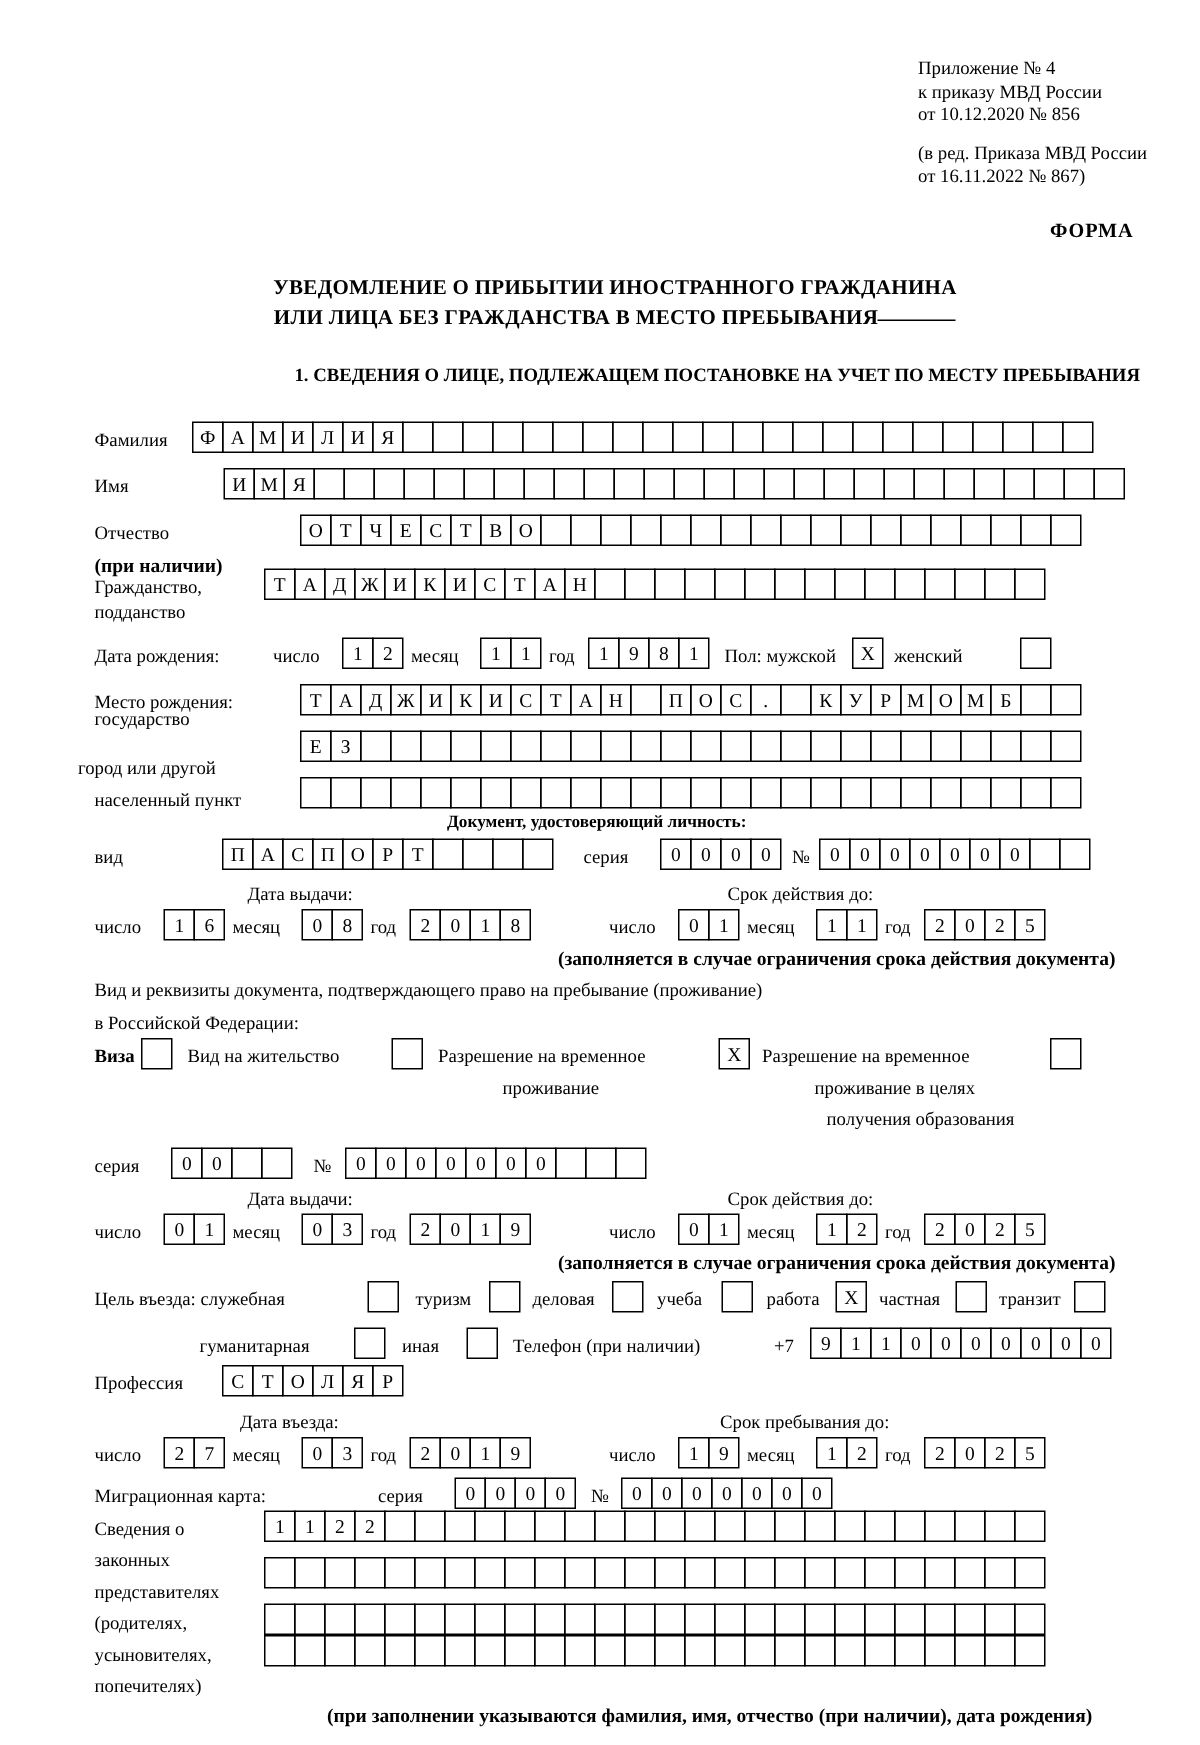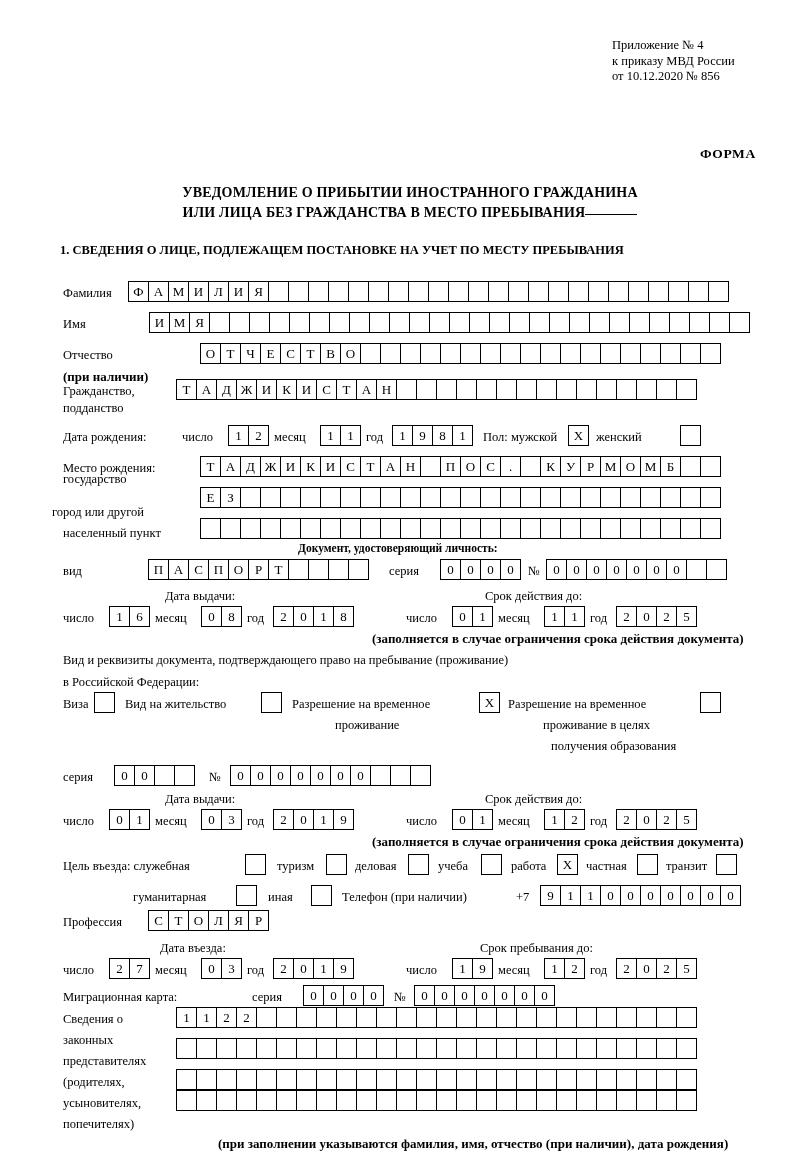--- a/index.html
+++ b/index.html
@@ -58,21 +58,21 @@
     width: 52px;
     border-bottom: 1px solid #000;
     vertical-align: 2px;
   }
 
   .section-title {
     position: absolute;
     left: 60px;
     top: 243px;
     width: 700px;
-    text-align: left;
+    text-align: right;
     font-size: 12.5px;
     font-weight: bold;
   }
 
   
   .lbl {
     position: absolute;
     font-size: 12.5px;
     white-space: nowrap;
   }
@@ -107,20 +107,24 @@
 </style>
 </head>
 <body>
 
 <div class="page">
 
   <div class="header-right">
     <div>Приложение № 4</div>
     <div>к приказу МВД России</div>
     <div>от 10.12.2020 № 856</div>
+    <div class="grp2">
+      <div>(в ред. Приказа МВД России</div>
+      <div>от 16.11.2022 № 867)</div>
+    </div>
   </div>
 
   <div class="forma">ФОРМА</div>
 
   <div class="title">
     <span>УВЕДОМЛЕНИЕ О ПРИБЫТИИ ИНОСТРАННОГО ГРАЖДАНИНА</span><br>
     <span>ИЛИ ЛИЦА БЕЗ ГРАЖДАНСТВА В МЕСТО ПРЕБЫВАНИЯ</span><span class="ul"></span>
   </div>
 
   <div class="section-title">1. СВЕДЕНИЯ О ЛИЦЕ, ПОДЛЕЖАЩЕМ ПОСТАНОВКЕ НА УЧЕТ ПО МЕСТУ ПРЕБЫВАНИЯ</div>
@@ -439,21 +443,21 @@
       <div class="cell">0</div>
       <div class="cell">2</div>
       <div class="cell">5</div>
     </div>
 
   <div class="lbl small" style="left:372px; top:631px;">(заполняется в случае ограничения срока действия документа)</div>
 
   <div class="lbl" style="left:63px; top:653px;">Вид и реквизиты документа, подтверждающего право на пребывание (проживание)</div>
   <div class="lbl" style="left:63px; top:675px;">в Российской Федерации:</div>
 
-  <div class="lbl" style="left:63px; top:697px;">Виза</div>
+  <div class="lbl" style="left:63px; top:697px;font-weight:bold;">Виза</div>
   <div class="chk" id="visa-box" style="left:94px; top:692px;"></div>
   <div class="lbl" style="left:125px; top:697px;">Вид на жительство</div>
   <div class="chk" id="residence-box" style="left:261px; top:692px;"></div>
   <div class="lbl" style="left:292px; top:697px;">Разрешение на временное</div>
   <div class="lbl" style="left:335px; top:718px;">проживание</div>
   <div class="chk" id="temp-res-box" style="left:479px; top:692px;">Х</div>
   <div class="lbl" style="left:508px; top:697px;">Разрешение на временное</div>
   <div class="lbl" style="left:543px; top:718px;">проживание в целях</div>
   <div class="lbl" style="left:551px; top:739px;">получения образования</div>
   <div class="chk" id="temp-res-edu-box" style="left:700px; top:692px;"></div>

